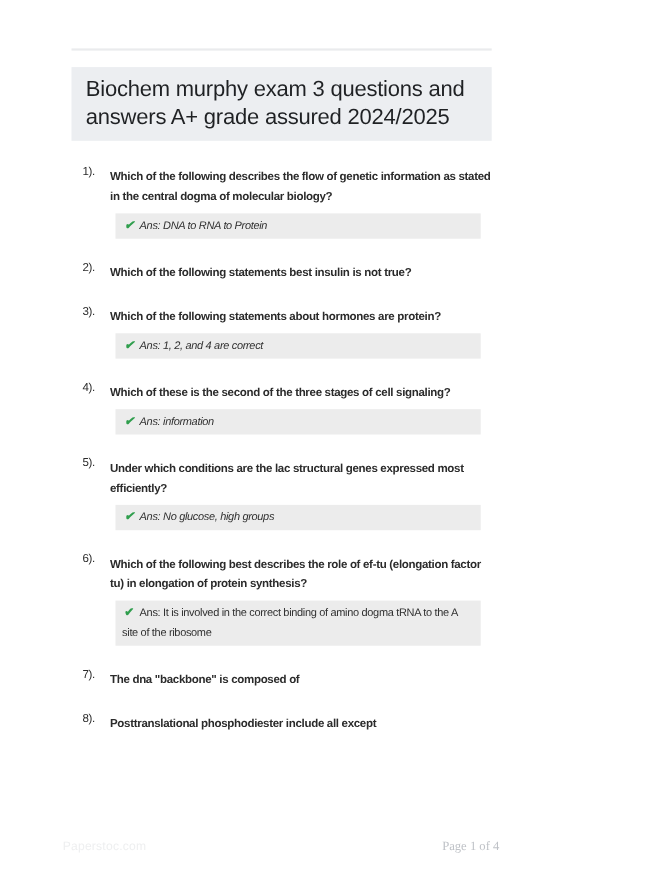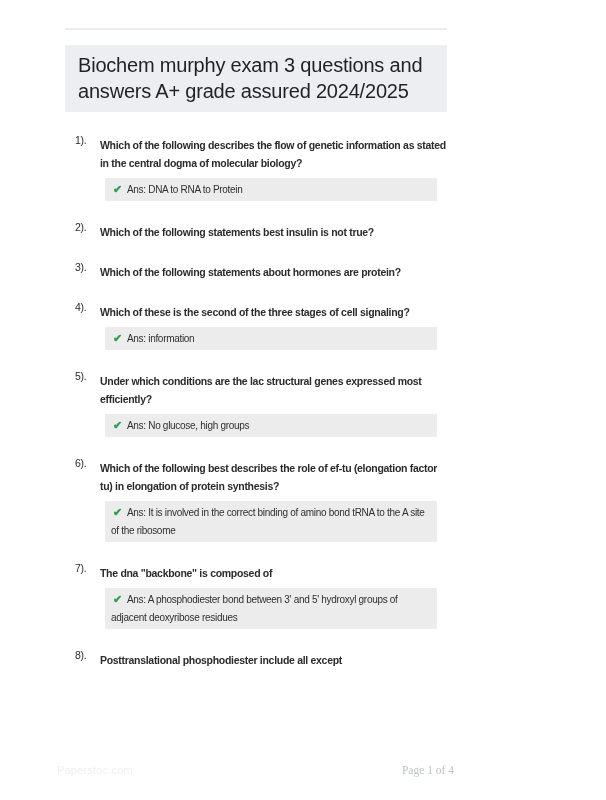--- a/index.html
+++ b/index.html
@@ -5,21 +5,21 @@
   * { margin: 0; padding: 0; box-sizing: border-box; }
   html, body { background: #ffffff; }
   body { font-family: "Liberation Sans", sans-serif; }
 
   .page {
     position: relative;
     width: 510px;
     height: 800px;
     background: #ffffff;
     overflow: hidden;
-    padding-top: 28px;
+    padding-top: 44px;
   }
 
   .top-rule {
     height: 2px;
     background: #eaebed;
     margin: 0 63px 0 65px;
   }
 
   .title-box {
     margin: 15px 63px 0 65px;
@@ -71,20 +71,21 @@
     padding: 2px 10px 2px 6px;
     font-size: 10px;
     line-height: 18px;
     letter-spacing: -0.3px;
     color: #303030;
   }
 
   .answer-box.single {
     white-space: nowrap;
     overflow: hidden;
+    font-style: italic;
   }
 
   .check {
     color: #2f9e4d;
     font-size: 11px;
     font-weight: bold;
     margin-right: 5px;
     margin-left: 2px;
   }
 
@@ -134,20 +135,23 @@
         <span class="q-num">2).</span>
         <span class="q-text">Which of the following statements best insulin is not true?</span>
       </div>
     </div>
 
     <div class="question">
       <div class="q-row">
         <span class="q-num">3).</span>
         <span class="q-text">Which of the following statements about hormones are protein?</span>
       </div>
+      <div class="answer-box single">
+        <span class="check">✔</span><span class="answer-text">Ans: 1, 2, and 4 are correct</span>
+      </div>
     </div>
 
     <div class="question">
       <div class="q-row">
         <span class="q-num">4).</span>
         <span class="q-text">Which of these is the second of the three stages of cell signaling?</span>
       </div>
       <div class="answer-box single">
         <span class="check">✔</span><span class="answer-text">Ans: information</span>
       </div>
@@ -162,32 +166,29 @@
         <span class="check">✔</span><span class="answer-text">Ans: No glucose, high groups</span>
       </div>
     </div>
 
     <div class="question">
       <div class="q-row">
         <span class="q-num">6).</span>
         <span class="q-text">Which of the following best describes the role of ef-tu (elongation factor tu) in elongation of protein synthesis?</span>
       </div>
       <div class="answer-box multi">
-        <span class="check">✔</span><span class="answer-text">Ans: It is involved in the correct binding of amino bond tRNA to the A site of the ribosome</span>
+        <span class="check">✔</span><span class="answer-text">Ans: It is involved in the correct binding of amino dogma tRNA to the A site of the ribosome</span>
       </div>
     </div>
 
     <div class="question">
       <div class="q-row">
         <span class="q-num">7).</span>
         <span class="q-text">The dna "backbone" is composed of</span>
       </div>
-      <div class="answer-box multi">
-        <span class="check">✔</span><span class="answer-text">Ans: A phosphodiester bond between 3' and 5' hydroxyl groups of adjacent deoxyribose residues</span>
-      </div>
     </div>
 
     <div class="question">
       <div class="q-row">
         <span class="q-num">8).</span>
         <span class="q-text">Posttranslational phosphodiester include all except</span>
       </div>
     </div>
 
   </div>

